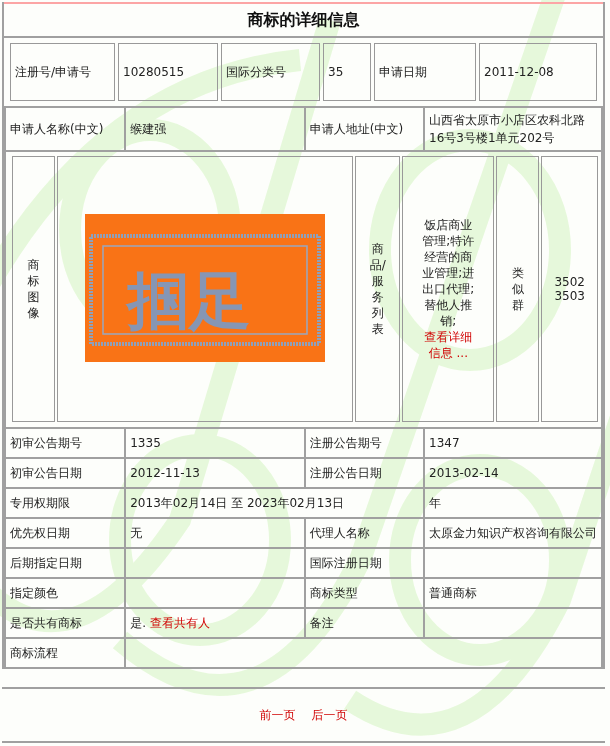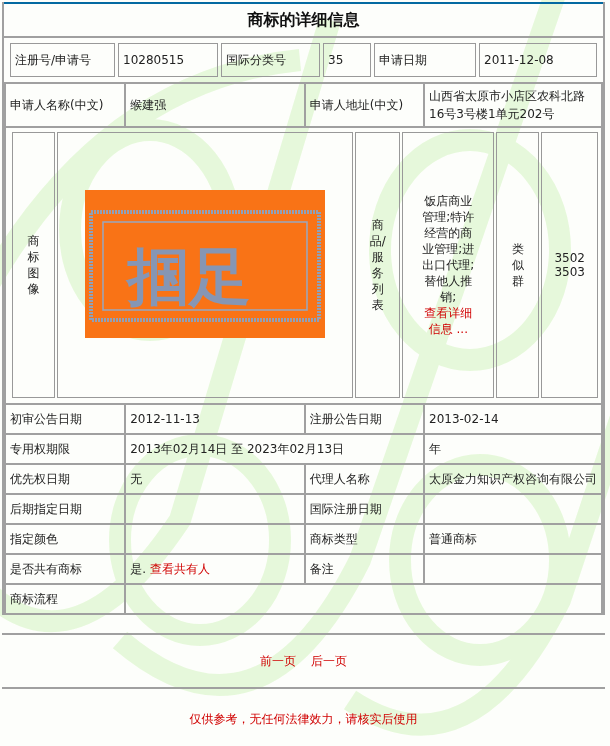--- a/index.html
+++ b/index.html
@@ -7,36 +7,36 @@
     width:610px; height:746px; overflow:hidden; position:relative;
     background:#fdfefb;
     font-family:"DejaVu Sans","Liberation Sans",sans-serif;
     font-size:12px; color:#222;
   }
   .watermark { position:absolute; inset:0; z-index:0; pointer-events:none; }
   .page { position:absolute; left:2px; top:2px; width:603px; z-index:1; }
   .frame { border-left:2px solid #a0a0a0; border-right:2px solid #a0a0a0; }
   .title {
     height:32px; line-height:32px; text-align:center; font-size:16px; font-weight:bold;
-    border-top:2px solid #0369a1; border-bottom:2px solid #a0a0a0; color:#111;
+    border-top:2px solid #fca5a5; border-bottom:2px solid #a0a0a0; color:#111;
   }
   table { border-collapse:separate; }
   .row1 { width:100%; border-spacing:3px; padding:2px 3px; }
-  .row1 td { border:1px solid #999; height:24px; padding:4px 4px; white-space:nowrap; }
+  .row1 td { border:1px solid #999; height:24px; padding:16px 4px; white-space:nowrap; }
   .grid { width:100%; border-collapse:collapse; }
   .grid td { border:2px solid #a0a0a0; padding:2px 4px; height:24px; vertical-align:middle; }
   .addr { line-height:18px; }
   .inner { width:100%; border-spacing:2px; }
   .inner td { border:1px solid #999; height:240px; padding:12px; text-align:center; vertical-align:middle; }
   .vert { width:22px; font-size:12px; line-height:16px; }
   .goods { line-height:16px; padding:0 16px !important; }
   .red { color:#d00000; cursor:pointer; }
   .mark-box { display:inline-block; width:240px; height:148px; position:relative; background:#f97316; }
   .nav { height:52px; line-height:52px; text-align:center; font-size:12px;
-         border-top:2px solid #a0a0a0; border-bottom:2px solid #a0a0a0; margin-top:18px;font-family:Liberation Serif, serif; }
+         border-top:2px solid #a0a0a0; border-bottom:2px solid #a0a0a0; margin-top:18px; }
   .nav span { margin:0 6px; }
   .foot { text-align:center; color:#d00000; height:50px; line-height:60px; font-size:12px; }
 </style>
 </head>
 <body>
 
 <svg class="watermark" width="610" height="746" viewBox="0 0 610 746">
   <g fill="none" stroke="#e3f8d6" stroke-width="22" opacity="0.85">
     <path d="M-40 560 Q 60 700 180 520 L 330 20"></path>
     <path d="M120 640 Q 260 760 360 560 L 560 -20"></path>
@@ -95,20 +95,26 @@
                 <span class="red">查看详细信息 ...</span>
               </td>
               <td class="vert">类似群</td>
               <td>3502 3503</td>
             </tr>
           </tbody>
               </table>
         </td>
       </tr>
       <tr>
+        <td>初审公告期号</td>
+        <td>1335</td>
+        <td>注册公告期号</td>
+        <td>1347</td>
+      </tr>
+      <tr>
         <td>初审公告日期</td>
         <td>2012-11-13</td>
         <td>注册公告日期</td>
         <td>2013-02-14</td>
       </tr>
       <tr>
         <td>专用权期限</td>
         <td colspan="2">2013年02月14日 至 2023年02月13日</td>
         <td>年</td>
       </tr>

